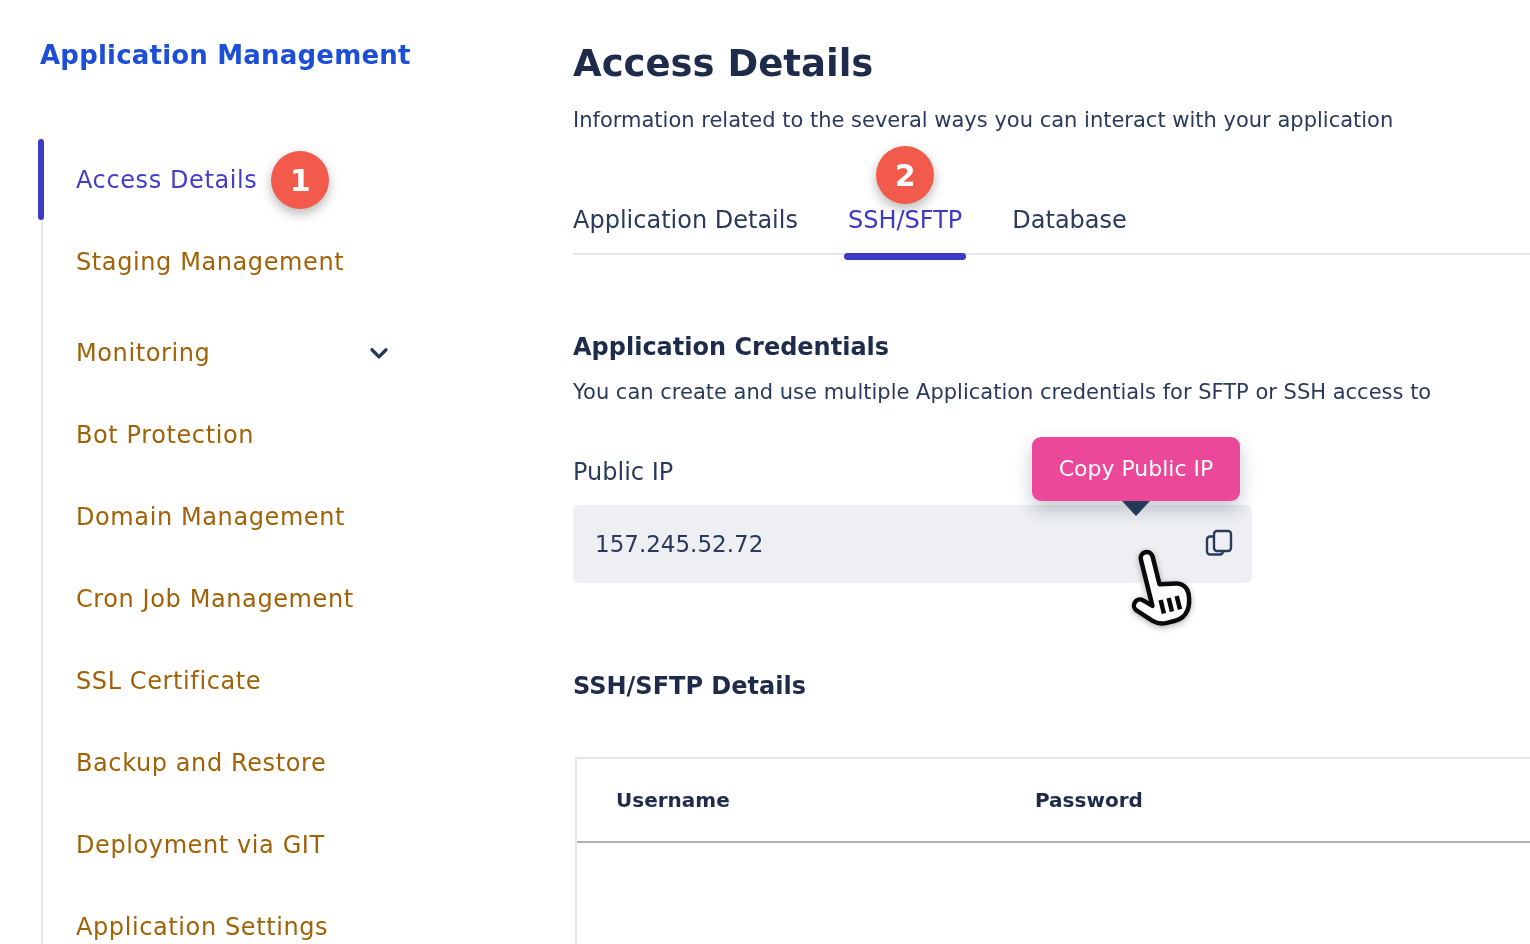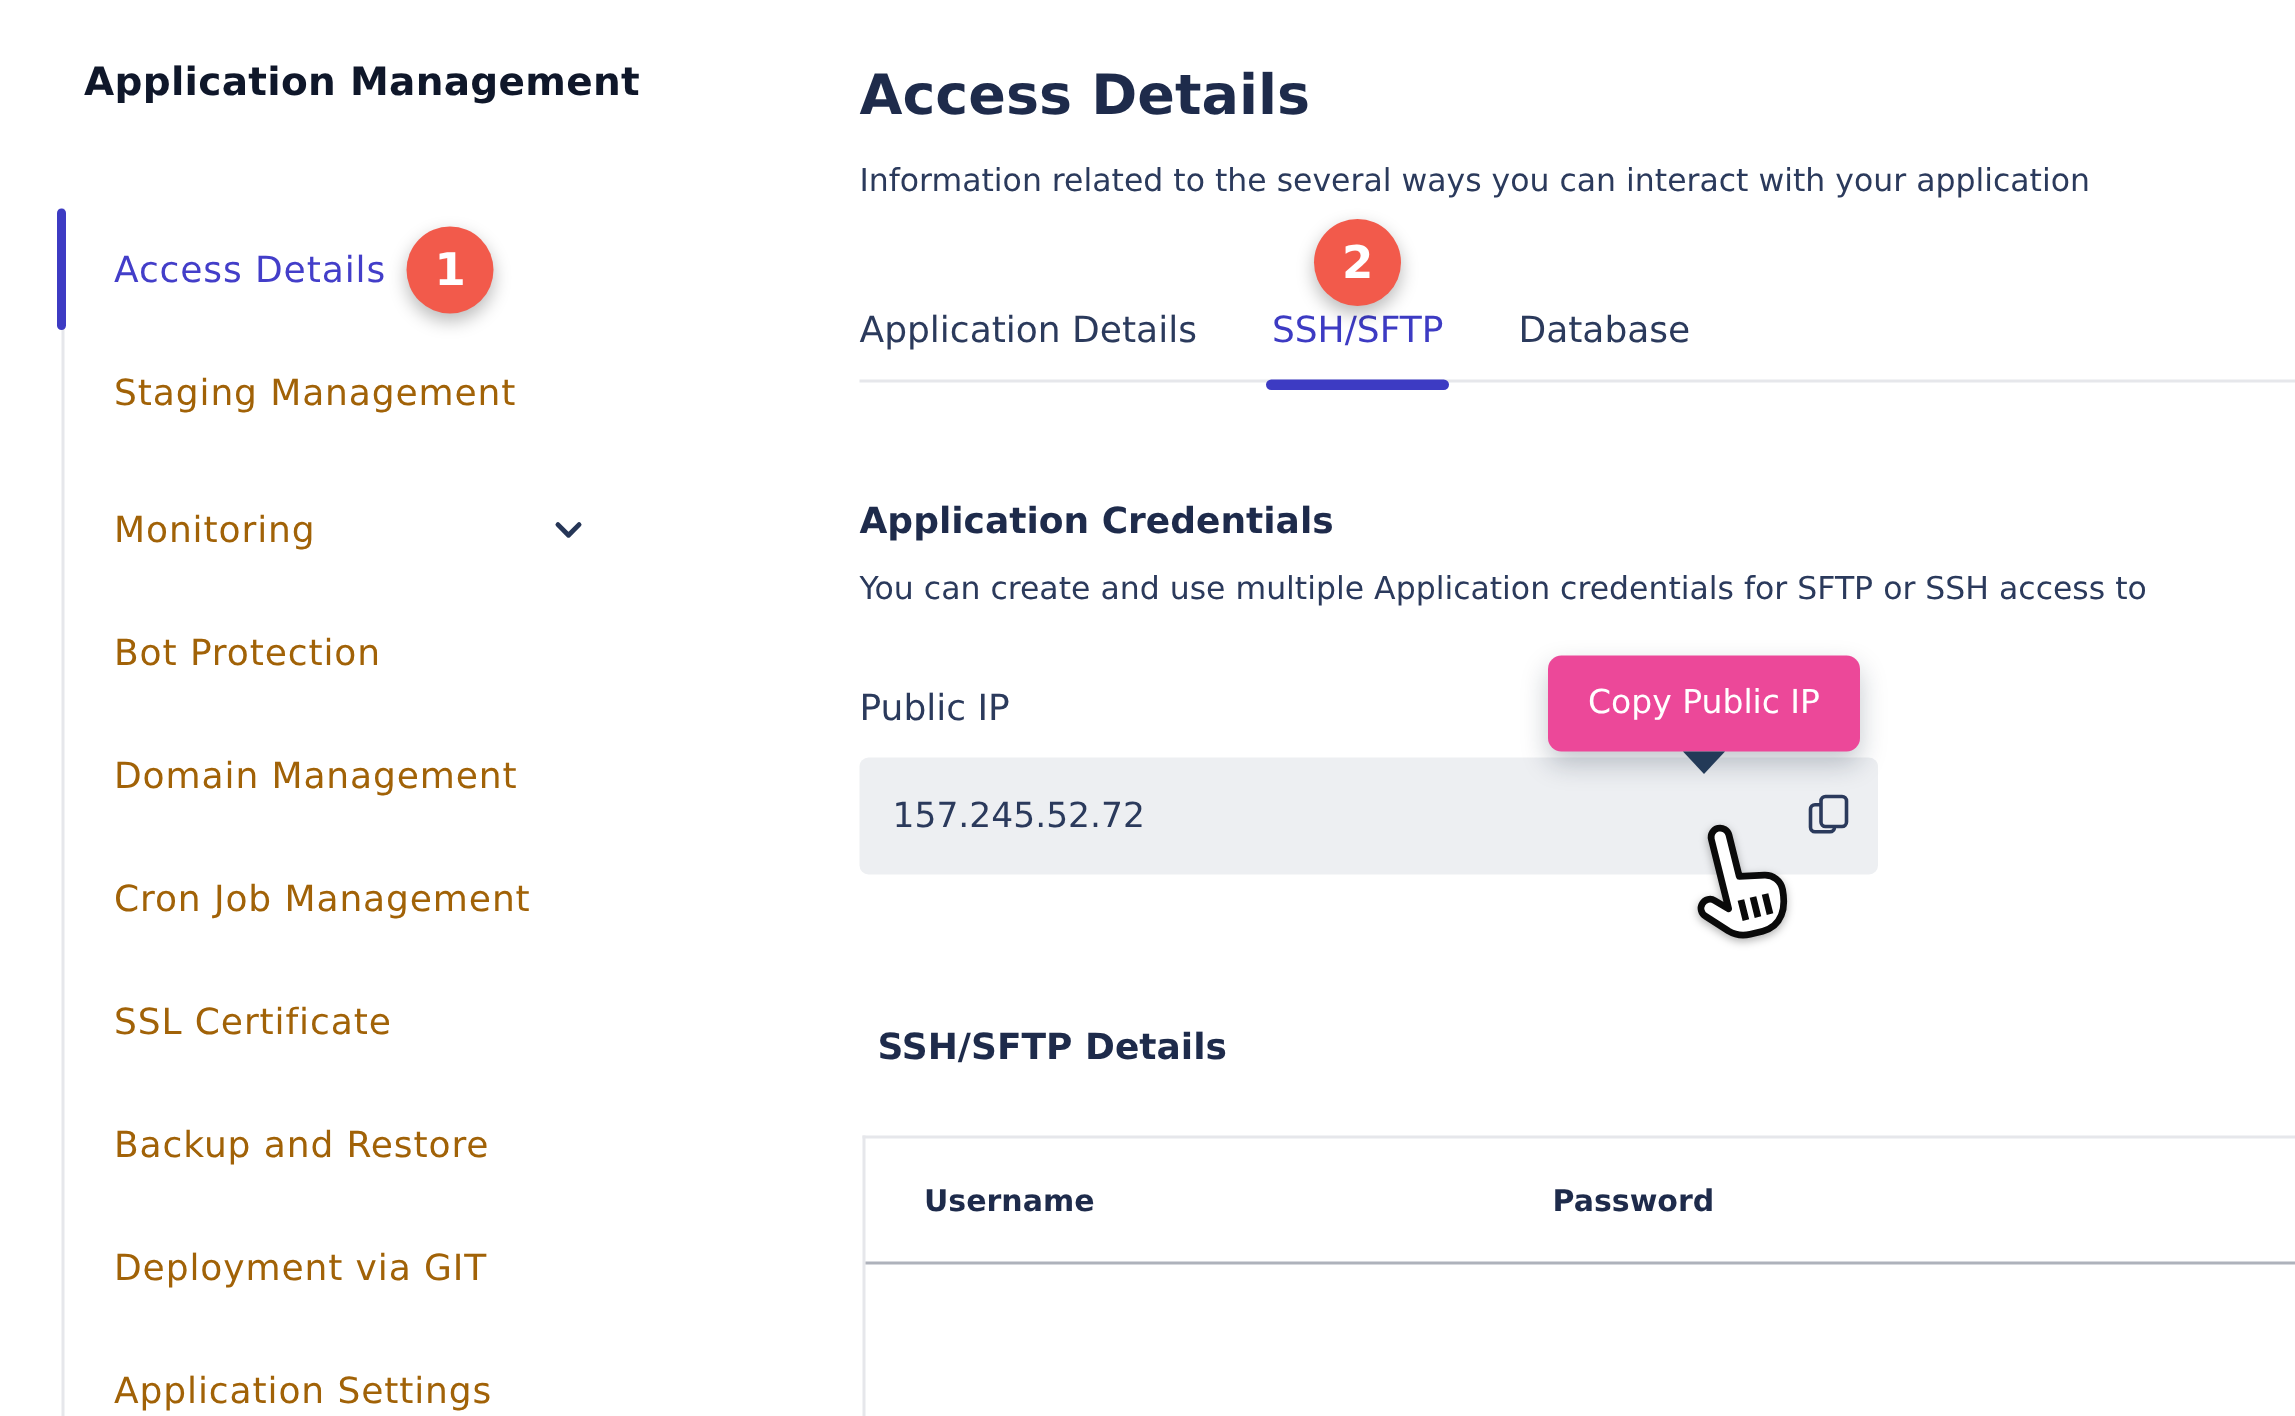--- a/index.html
+++ b/index.html
@@ -5,22 +5,22 @@
   * { box-sizing: border-box; }
   html,body { margin:0; padding:0; }
   body {
     width:1530px; height:944px; position:relative; overflow:hidden;
     background:#ffffff; font-family:"DejaVu Sans", sans-serif;
     color:#2b3a5c; -webkit-font-smoothing:antialiased;
   }
 
   
   .sidebar-title {
-    position:absolute; left:56px; top:40px; margin:0;
-    font-size:26px; font-weight:bold; color:#0f172a; letter-spacing:.2px;
+    position:absolute; left:40px; top:40px; margin:0;
+    font-size:26px; font-weight:bold; color:#1d4ed8; letter-spacing:.2px;
   }
   .side-nav { position:absolute; left:40px; top:139px; width:356px; height:805px; }
   .rail { position:absolute; left:1px; top:0; width:2px; height:805px; background:#e6e7eb; }
   .active-bar { position:absolute; left:-2px; top:0; width:6px; height:81px; border-radius:4px; background:#3d3bc3; }
   .side-list { list-style:none; margin:0; padding:0; }
   .side-item {
     height:82px; display:flex; align-items:center; padding-left:36px;
     font-size:24px; letter-spacing:.6px; color:#a16207; cursor:pointer; white-space:nowrap;
   }
   .side-item:nth-child(3) { margin-top:9px; }
@@ -65,21 +65,21 @@
     border-radius:9px; box-shadow:0 8px 18px rgba(20,35,60,.25); z-index:5; white-space:nowrap;
   }
   .tooltip::after {
     content:""; position:absolute; top:100%; left:50%; transform:translateX(-50%);
     border:14px solid transparent; border-top:15px solid #233a58; border-bottom:0;
   }
 
   .cursor { position:absolute; left:546px; top:547px; width:76px; z-index:6;
             filter:drop-shadow(0 2px 3px rgba(0,0,0,.3)); }
 
-  .ssh-heading { position:absolute; left:0; top:672px; margin:12px; font-size:24px; font-weight:bold; color:#1e2b4b; }
+  .ssh-heading { position:absolute; left:0; top:672px; margin:0; font-size:24px; font-weight:bold; color:#1e2b4b; }
 
   .ssh-table {
     position:absolute; left:2px; top:757px; width:1000px; height:190px;
     border-top:2px solid #e6e7eb; border-left:2px solid #e6e7eb; background:#fff;
   }
   .thead { display:flex; height:84px; align-items:center; border-bottom:2px solid #aeb2bb;
            font-size:20px; font-weight:bold; color:#1e2b4b; }
   .th-user { width:458px; padding-left:39px; }
   .th-pass { }
 </style>

